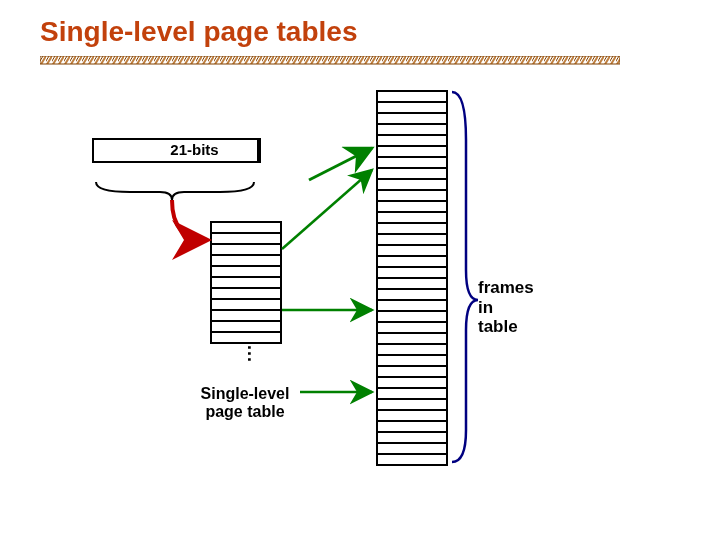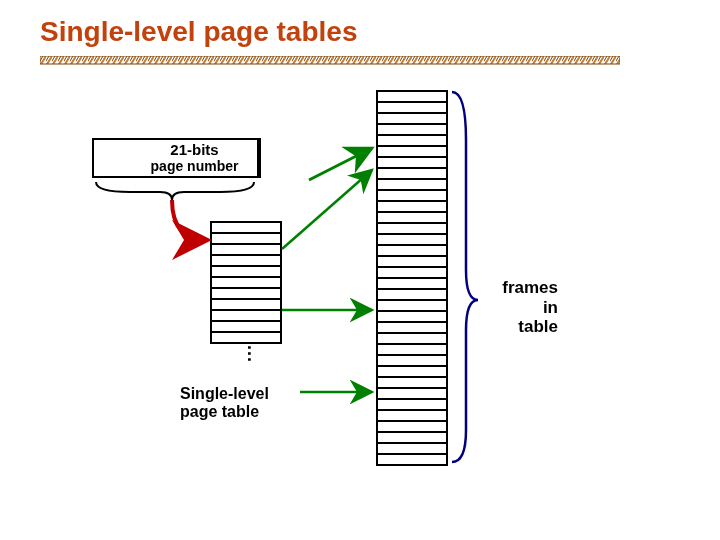--- a/index.html
+++ b/index.html
@@ -59,21 +59,21 @@
     border-left: 2px solid #000;
     border-right: 2px solid #000;
   }
   .ptable .row {
     height: 11px;
     border-bottom: 2px solid #000;
     background: #fff;
   }
   .ptable-label {
     position: absolute;
-    text-align: left;
+    text-align: center;
     font-size: 16px;
     font-weight: bold;
     line-height: 1.1;
   }
   .dots {
     position: absolute;
     font-size: 18px;
     font-weight: bold;
     letter-spacing: 0;
     writing-mode: vertical-rl;
@@ -85,21 +85,21 @@
     border-left: 2px solid #000;
     border-right: 2px solid #000;
   }
   .memcol .row {
     height: 11px;
     border-bottom: 2px solid #000;
     background: #fff;
   }
   .mem-label {
     position: absolute;
-    text-align: right;
+    text-align: left;
     font-size: 17px;
     font-weight: bold;
     line-height: 1.15;
   }
   svg.overlay {
     position: absolute;
     top: 0; left: 0;
     width: 720px; height: 540px;
     pointer-events: none;
   }
@@ -116,21 +116,20 @@
       <line x1="0" y1="10" x2="6" y2="0" stroke="#c08040" stroke-width="2"></line>
       <line x1="-3" y1="10" x2="3" y2="0" stroke="#804000" stroke-width="1"></line>
     </pattern>
   </defs>
   <rect x="0" y="0" width="580" height="8" fill="url(#hatch)" stroke="#804000" stroke-width="1"></rect>
 </svg>
 
 <div class="address-box" style="top:138px; left:92px;">
   <div class="addr-cell addr-page">
     <div class="addr-top">21-bits</div>
-    <div class="addr-sub">page number</div>
   </div>
 </div>
 
 <div class="ptable" style="top:221px; left:210px; width:72px;">
   <div class="row"></div>
   <div class="row"></div>
   <div class="row"></div>
   <div class="row"></div>
   <div class="row"></div>
   <div class="row"></div>

